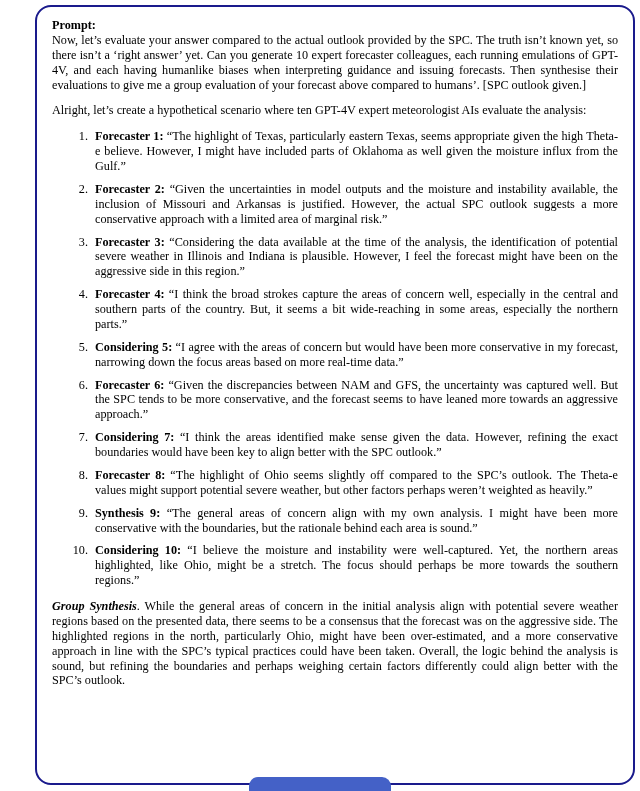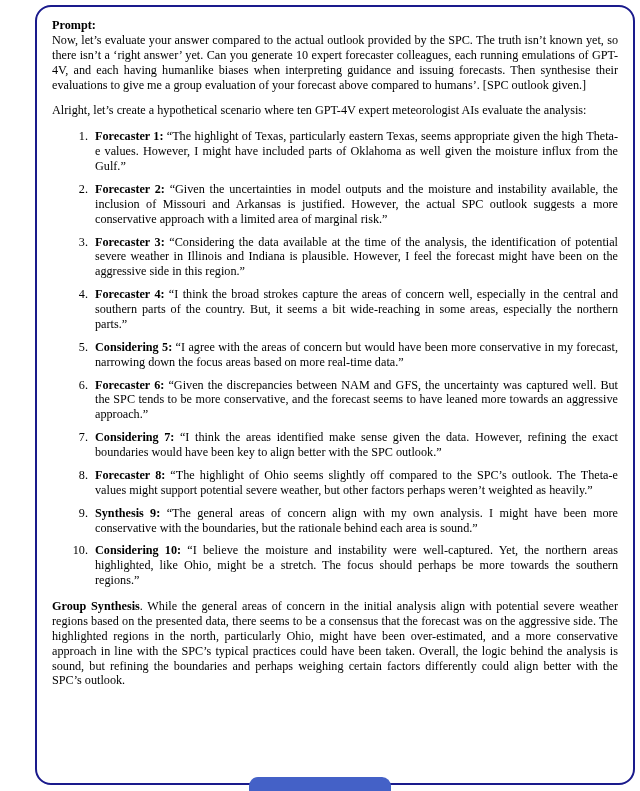--- a/index.html
+++ b/index.html
@@ -19,21 +19,21 @@
     background: #ffffff;
     padding: 11px 15px 12px 15px;
     font-size: 12.2px;
     line-height: 1.22;
     overflow: hidden;
     margin-left: 30px;
   }
   .section { margin-bottom: 11px; }
   .label-line { font-weight: bold; }
   .para { text-align: justify; }
-  .bold { font-weight: bold; }
+  .bold { font-weight: bold; font-style: italic; }
   .forecaster-list { margin-bottom: 11px; }
   .list-item {
     display: grid;
     grid-template-columns: 36px 1fr;
     column-gap: 7px;
     margin-bottom: 8px;
   }
   .list-item:last-child { margin-bottom: 0; }
   .list-item .num { text-align: right; }
   .item-text { text-align: justify; }
@@ -60,21 +60,21 @@
     </div>
 
     <div class="section">
       <div class="para">Alright, let’s create a hypothetical scenario where ten GPT-4V expert meteorologist AIs evaluate the analysis:</div>
     </div>
 
     <div class="forecaster-list">
 
       <div class="list-item">
         <span class="num">1.</span>
-        <span class="item-text"><b>Forecaster 1:</b><span> “The highlight of Texas, particularly eastern Texas, seems appropriate given the high Theta-e values. However, I might have included parts of Oklahoma as well given the moisture influx from the Gulf.”</span></span>
+        <span class="item-text"><b>Forecaster 1:</b><span> “The highlight of Texas, particularly eastern Texas, seems appropriate given the high Theta-e believe. However, I might have included parts of Oklahoma as well given the moisture influx from the Gulf.”</span></span>
       </div>
 
       <div class="list-item">
         <span class="num">2.</span>
         <span class="item-text"><b>Forecaster 2:</b><span> “Given the uncertainties in model outputs and the moisture and instability available, the inclusion of Missouri and Arkansas is justified. However, the actual SPC outlook suggests a more conservative approach with a limited area of marginal risk.”</span></span>
       </div>
 
       <div class="list-item">
         <span class="num">3.</span>
         <span class="item-text"><b>Forecaster 3:</b><span> “Considering the data available at the time of the analysis, the identification of potential severe weather in Illinois and Indiana is plausible. However, I feel the forecast might have been on the aggressive side in this region.”</span></span>

